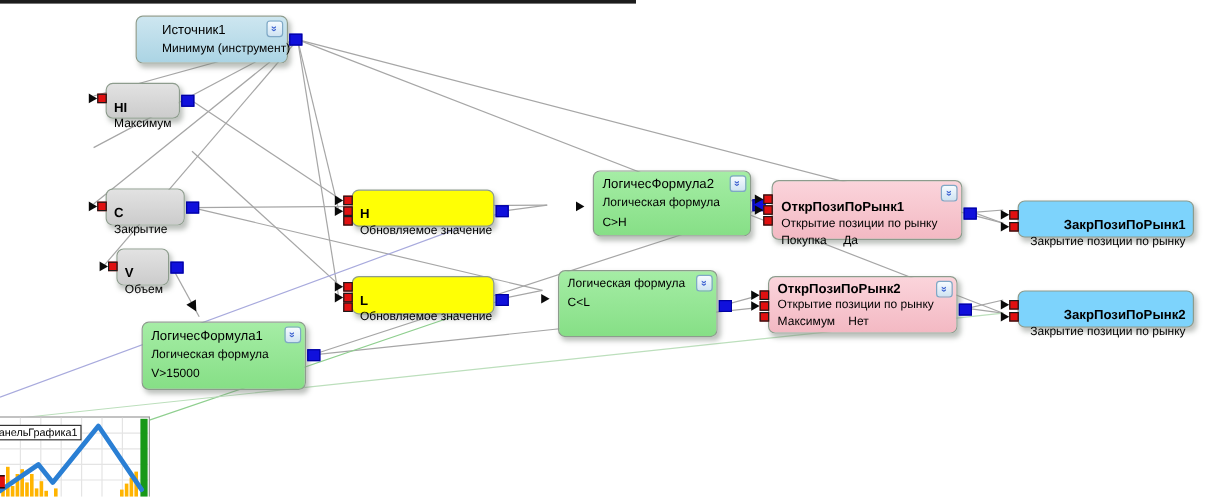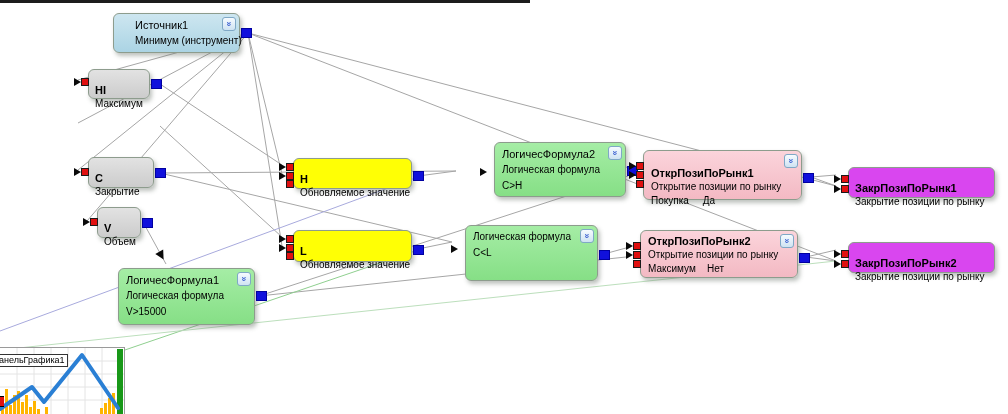--- a/index.html
+++ b/index.html
@@ -13,21 +13,21 @@
         font-size:10px;line-height:13px;}
   .node .title{font-weight:bold;font-size:11px;white-space:nowrap;}
   .node.plain .title{font-weight:normal;}
   .node .sub,.node .extra{font-size:10px;white-space:pre;}
 
   .node-blue {background:linear-gradient(#cde6f0,#aBd4e4);}
   .node-gray {background:linear-gradient(#e2e2e2,#cccccc);}
   .node-yellow{background:#ffff05;}
   .node-green{background:linear-gradient(#a5eda5,#86df86);}
   .node-pink {background:linear-gradient(#fbd4db,#f3b9c3);}
-  .node-cream{background:#d946ef;}
+  .node-cream{background:#7dd3fc;text-align:right;}
 
   #node-src{left:113px;top:13px;width:127px;height:40px;padding:3px 21px;line-height:16px;}
   #node-hi {left:88px; top:69px; width:62px; height:28px;}
   #node-lo {left:88px; top:110px;width:62px; height:30px;}
   #node-c  {left:88px; top:157px;width:66px; height:31px;}
   #node-v  {left:97px; top:207px;width:44px; height:31px;}
   #node-f1 {left:118px;top:268px;width:137px;height:57px;padding:3px 7px;line-height:16px;}
   #node-h  {left:293px;top:158px;width:119px;height:31px;}
   #node-l  {left:293px;top:230px;width:119px;height:32px;}
   #node-f2 {left:470px;top:142px;width:132px;height:55px;padding:3px 7px;line-height:16px;margin-left:24px;}

